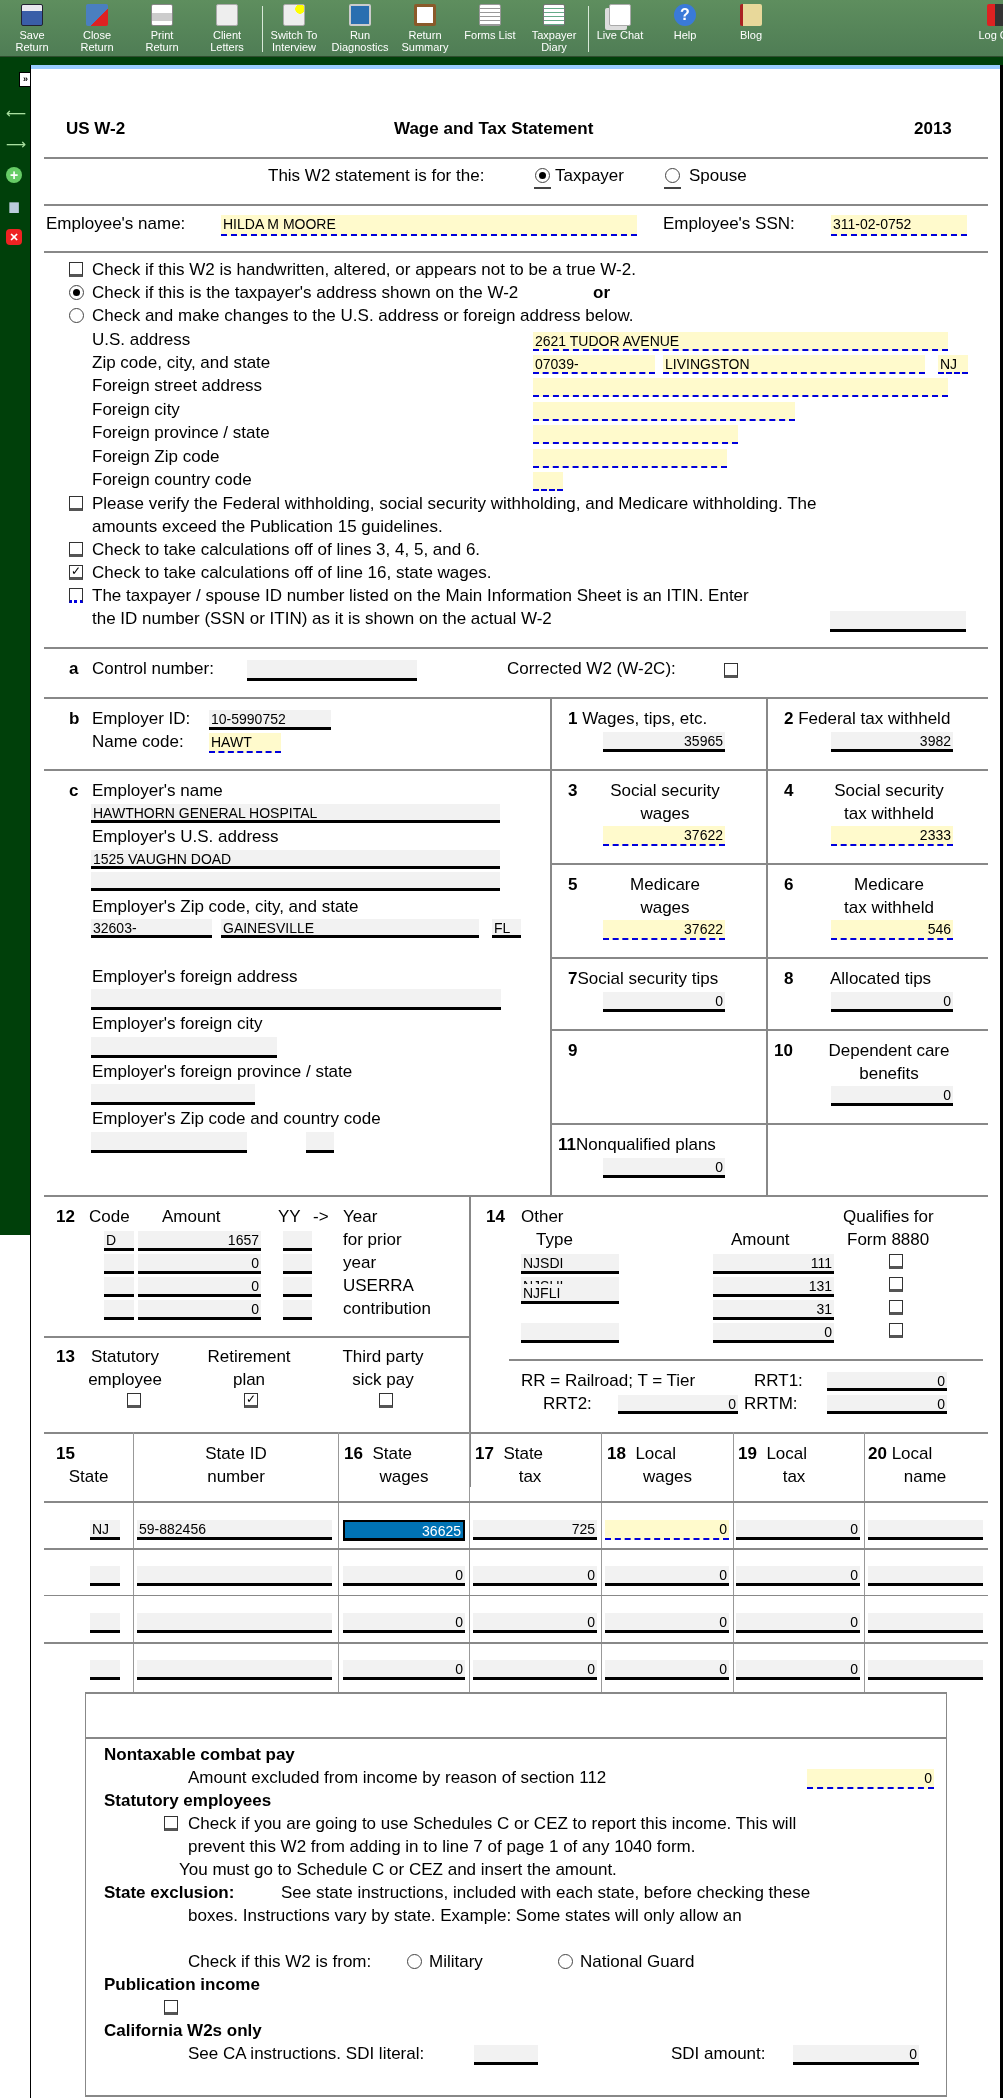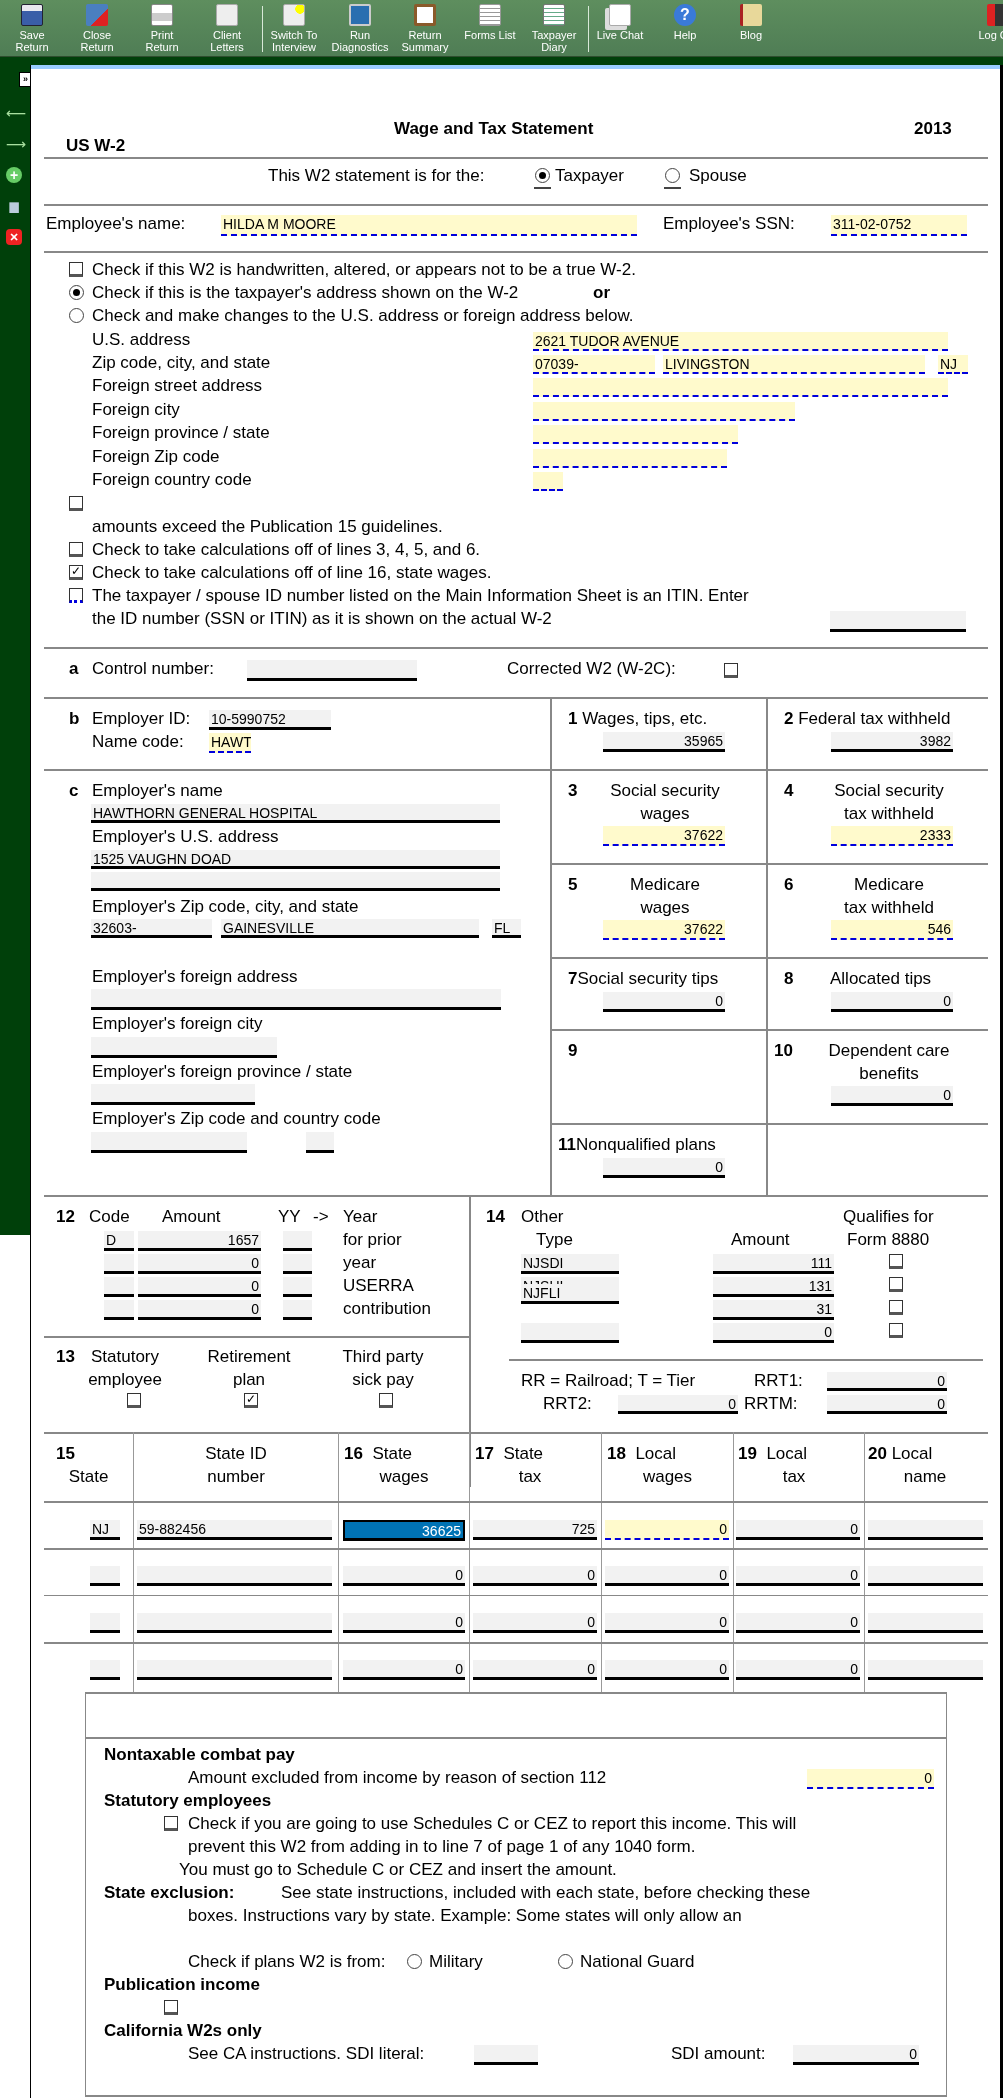--- a/index.html
+++ b/index.html
@@ -96,21 +96,21 @@
   <div class="sb" style="top:102px;color:#fff;background:#6c6;border-radius:50%;font-weight:bold">+</div>
   <div class="sb" style="top:133px;color:#bcd;font-size:12px">▆</div>
   <div class="sb" style="top:164px;color:#fff;background:#e22;border-radius:4px;font-weight:bold;font-size:11px">✕</div>
 </div>
 <div id="expander">»</div>
 <div id="leftline"></div>
 <div id="rightline"></div>
 
 <div id="form">
 
-  <div class="a b" style="left:35px;top:67px">US W-2</div>
+  <div class="a b" style="left:35px;top:50px">US W-2</div>
   <div class="a b" style="left:363px;top:50px">Wage and Tax Statement</div>
   <div class="a b" style="left:883px;top:50px">2013</div>
   <div class="hr" style="left:13px;top:88px;width:944px"></div>
 
   <div class="a" style="left:237px;top:97px">This W2 statement is for the:</div>
   <div class="rd on" style="left:504px;top:99px"></div>
   <div class="rd-ul" style="left:503px;top:118px;width:17px"></div>
   <div class="a" style="left:524px;top:97px">Taxpayer</div>
   <div class="rd" style="left:634px;top:99px"></div>
   <div class="rd-ul" style="left:633px;top:118px;width:17px"></div>
@@ -142,20 +142,21 @@
   <div class="a" style="left:61px;top:331px">Foreign city</div>
   <div class="fy" style="left:502px;top:333px;width:262px;height:19px"></div>
   <div class="a" style="left:61px;top:354px">Foreign province / state</div>
   <div class="fy" style="left:502px;top:356px;width:205px;height:19px"></div>
   <div class="a" style="left:61px;top:378px">Foreign Zip code</div>
   <div class="fy" style="left:502px;top:380px;width:194px;height:19px"></div>
   <div class="a" style="left:61px;top:401px">Foreign country code</div>
   <div class="fy" style="left:502px;top:403px;width:30px;height:19px"></div>
 
   <div class="cb" style="left:38px;top:427px"></div>
+  <div class="a" style="left:61px;top:425px">Please verify the Federal withholding,  social security withholding,  and Medicare withholding.  The</div>
   <div class="a" style="left:61px;top:448px">amounts exceed the Publication 15 guidelines.</div>
   <div class="cb" style="left:38px;top:473px"></div>
   <div class="a" style="left:61px;top:471px">Check to take calculations off of lines 3,  4,  5,  and  6.</div>
   <div class="cb" style="left:38px;top:496px">✓</div>
   <div class="a" style="left:61px;top:494px">Check to take calculations off of line 16,  state wages.</div>
   <div class="cb" style="left:38px;top:519px;border-bottom:3px dotted #00d"></div>
   <div class="a" style="left:61px;top:517px">The taxpayer / spouse ID number listed on the Main Information Sheet is an ITIN.  Enter</div>
   <div class="a" style="left:61px;top:540px">the ID number  (SSN or ITIN)  as it is shown on the actual W-2</div>
   <div class="fg" style="left:799px;top:542px;width:136px;height:21px"></div>
   <div class="hr" style="left:13px;top:578px;width:944px"></div>
@@ -167,21 +168,21 @@
   <div class="cb" style="left:693px;top:594px"></div>
   <div class="hr" style="left:13px;top:628px;width:944px"></div>
 
   <div class="vr" style="left:519px;top:628px;height:500px"></div>
   <div class="vr" style="left:735px;top:628px;height:500px"></div>
 
   <div class="a b" style="left:38px;top:640px">b</div>
   <div class="a" style="left:61px;top:640px">Employer ID:</div>
   <div class="fg" style="left:178px;top:641px;width:122px;height:20px">10-5990752</div>
   <div class="a" style="left:61px;top:663px">Name code:</div>
-  <div class="fy" style="left:178px;top:664px;width:42px;height:20px">HAWT</div>
+  <div class="fy" style="left:178px;top:664px;width:72px;height:20px">HAWT</div>
   <div class="hr" style="left:13px;top:700px;width:506px"></div>
 
   <div class="a b" style="left:38px;top:712px">c</div>
   <div class="a" style="left:61px;top:712px">Employer's name</div>
   <div class="fg" style="left:60px;top:735px;width:409px;height:19px">HAWTHORN GENERAL HOSPITAL</div>
   <div class="a" style="left:61px;top:758px">Employer's U.S.  address</div>
   <div class="fg" style="left:60px;top:781px;width:409px;height:19px">1525 VAUGHN DOAD</div>
   <div class="fg" style="left:60px;top:803px;width:409px;height:19px"></div>
   <div class="a" style="left:61px;top:828px">Employer's Zip code,  city,  and state</div>
   <div class="fg" style="left:60px;top:850px;width:121px;height:19px">32603-</div>
@@ -373,21 +374,21 @@
   <div class="a" style="left:157px;top:1699px">Amount excluded from income by reason of section 112</div>
   <div class="fy r" style="left:776px;top:1700px;width:127px;height:20px">0</div>
   <div class="a b" style="left:73px;top:1722px">Statutory employees</div>
   <div class="cb" style="left:133px;top:1747px"></div>
   <div class="a" style="left:157px;top:1745px">Check if you are going to use Schedules C or CEZ to report this income.  This will</div>
   <div class="a" style="left:157px;top:1768px">prevent this W2 from adding in to line 7 of page 1 of any 1040 form.</div>
   <div class="a" style="left:148px;top:1791px">You must go to Schedule C or CEZ and insert the amount.</div>
   <div class="a b" style="left:73px;top:1814px">State exclusion:</div>
   <div class="a" style="left:157px;top:1837px">boxes.  Instructions vary by state.  Example:  Some states will only allow an</div>
   <div class="a" style="left:250px;top:1814px">See state instructions,  included with each state,  before checking these</div>
-  <div class="a" style="left:157px;top:1883px">Check if plans W2 is from:</div>
+  <div class="a" style="left:157px;top:1883px">Check if this W2 is from:</div>
   <div class="rd" style="left:376px;top:1885px"></div>
   <div class="a" style="left:398px;top:1883px">Military</div>
   <div class="rd" style="left:527px;top:1885px"></div>
   <div class="a" style="left:549px;top:1883px">National Guard</div>
   <div class="a b" style="left:73px;top:1906px">Publication income</div>
   <div class="cb" style="left:133px;top:1931px"></div>
   <div class="a b" style="left:73px;top:1952px">California W2s only</div>
   <div class="a" style="left:157px;top:1975px">See CA instructions.  SDI literal:</div>
   <div class="fg" style="left:443px;top:1976px;width:64px;height:20px"></div>
   <div class="a" style="left:640px;top:1975px">SDI amount:</div>

